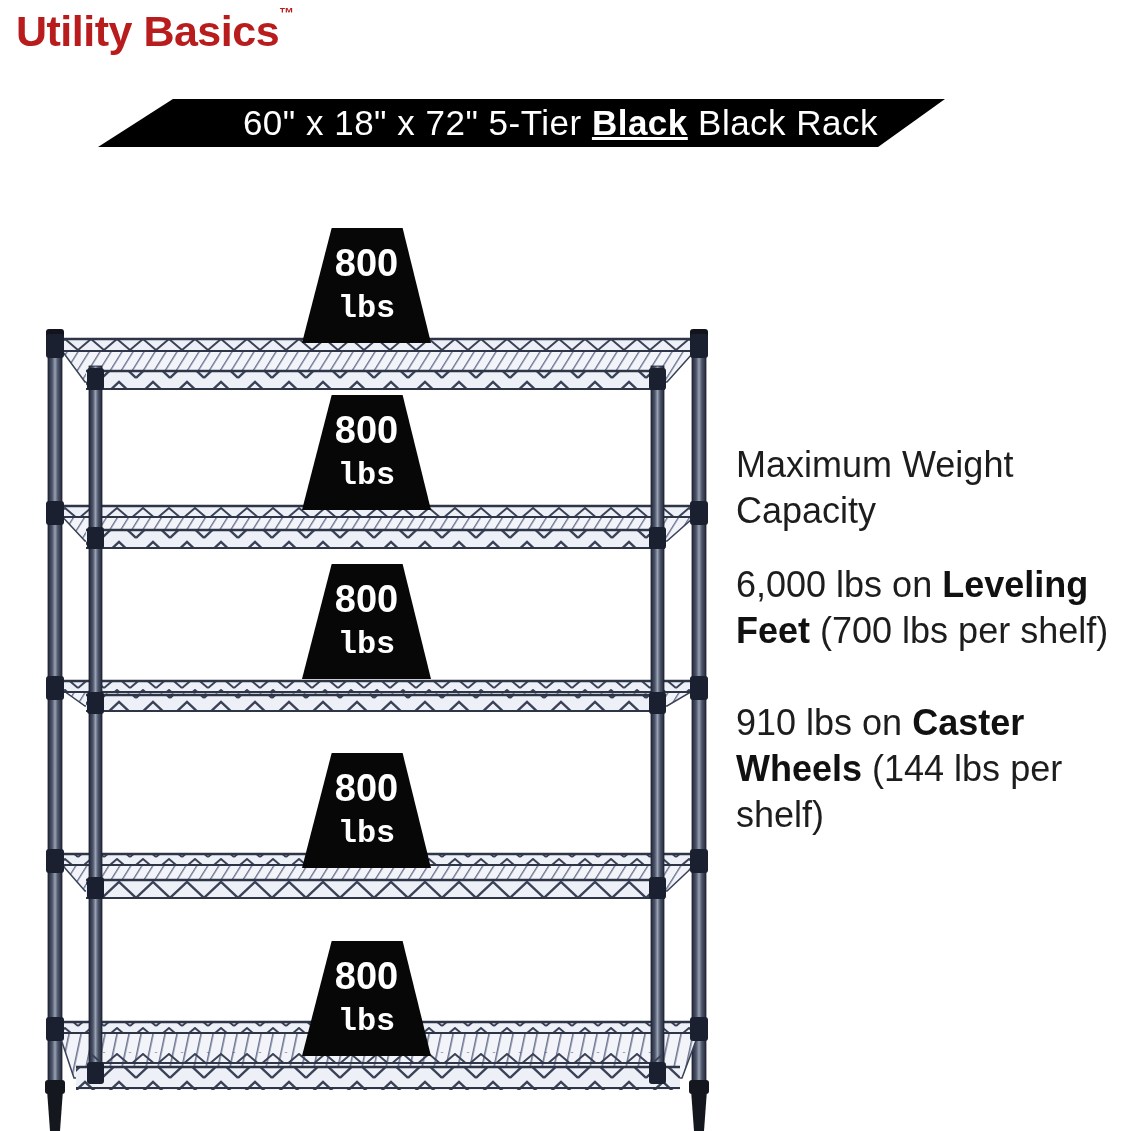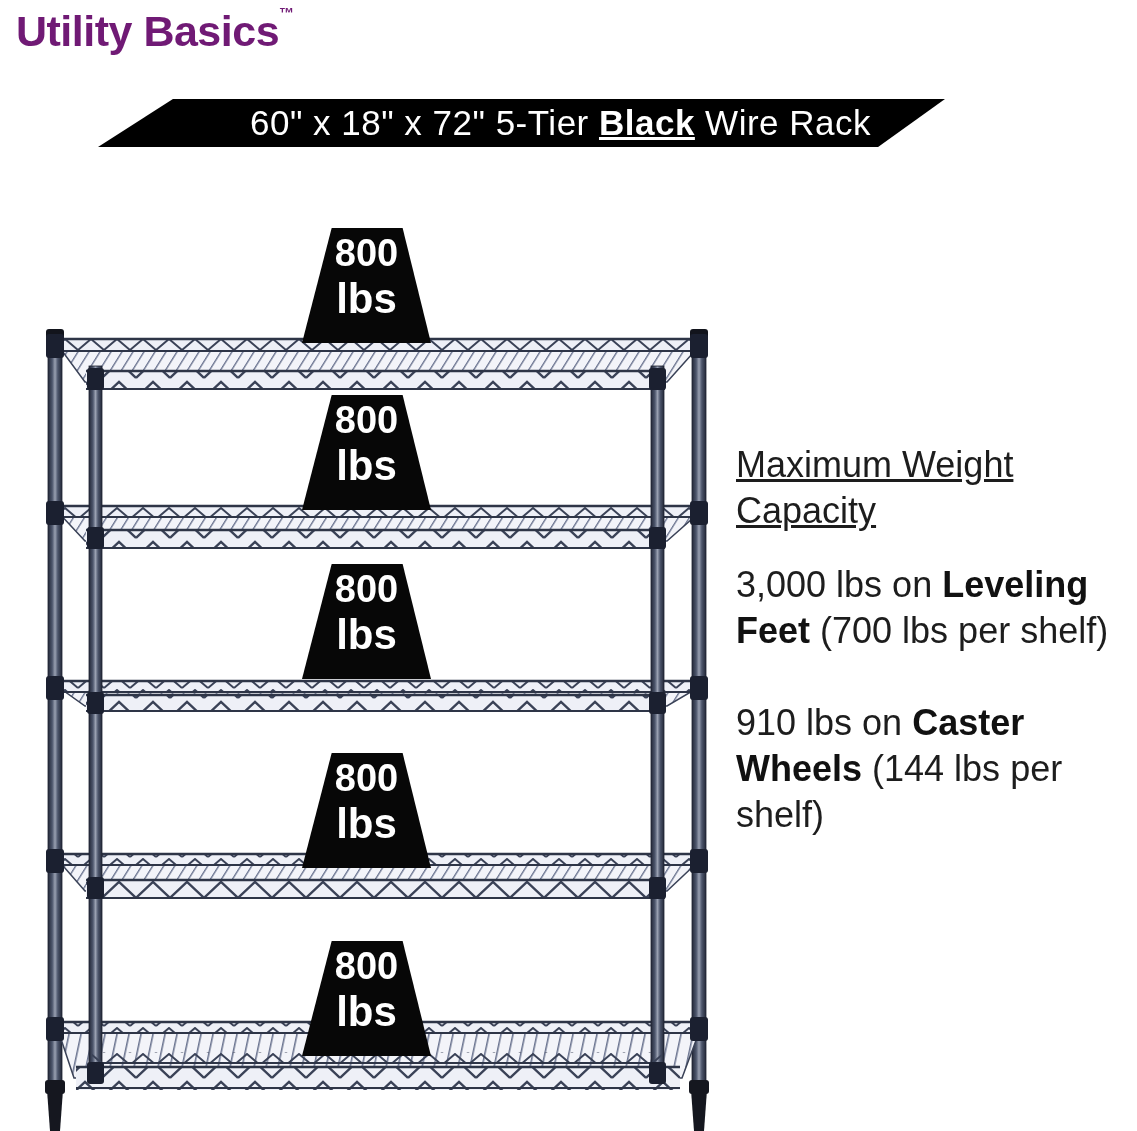--- a/index.html
+++ b/index.html
@@ -3,62 +3,62 @@
 <meta charset="utf-8">
 <style>
   html,body{margin:0;padding:0;}
   body{
     width:1137px;height:1131px;position:relative;background:#ffffff;
     font-family:"Liberation Sans",sans-serif;overflow:hidden;
   }
   
   .logo{
     position:absolute;left:16px;top:4px;z-index:3;
-    font-size:43px;font-weight:600;color:#701a75;letter-spacing:-0.5px;
+    font-size:43px;font-weight:600;color:#b91c1c;letter-spacing:-0.5px;
   }
   .logo sup{font-size:15px;font-weight:700;vertical-align:28px;letter-spacing:0;}
   
   .banner{
     position:absolute;left:98px;top:99px;width:847px;height:48px;z-index:3;
     background:#000000;
     clip-path:polygon(8.85% 0,100% 0,92.1% 100%,0 100%);
     display:flex;align-items:center;justify-content:center;
     padding-left:78px;box-sizing:border-box;
     color:#ffffff;font-size:35px;font-weight:400;letter-spacing:0.5px;white-space:pre;
   }
   .banner .b{font-weight:700;text-decoration:underline;}
   
   .rack-svg{position:absolute;left:0;top:0;z-index:1;}
   
   .weight{
     position:absolute;left:302px;width:129px;height:115px;z-index:2;
     background:#070707;
     clip-path:polygon(23% 0,78% 0,100% 100%,0 100%);
     display:flex;flex-direction:column;align-items:center;
-    padding-top:3px;box-sizing:border-box;
+    padding-top:13px;box-sizing:border-box;
     color:#ffffff;text-align:center;font-weight:700;
   }
   .weight .val{font-size:38px;line-height:44px;}
-  .weight .unit{font-size:42px;line-height:48px;}
+  .weight .unit{font-size:32px;line-height:48px;font-family:Liberation Mono, monospace;}
   .w1{top:228px;} .w2{top:395px;} .w3{top:564px;} .w4{top:753px;} .w5{top:941px;}
   
   .info{
     position:absolute;left:736px;top:442px;width:402px;z-index:3;
     font-size:36px;line-height:46px;color:#1d1d1d;
   }
-  .info .heading{margin:0 0 28px 0;font-weight:400;text-decoration:underline;}
+  .info .heading{margin:0 0 28px 0;font-weight:400;}
   .info p{margin:0 0 46px 0;}
   .info .b{font-weight:700;color:#111;}
 </style>
 </head>
 <body>
 
 <div class="logo"><span>Utility Basics</span><sup>™</sup></div>
 
-<div class="banner"><span>60" x 18" x 72" 5-Tier </span><span class="b">Black</span><span> Wire Rack</span></div>
+<div class="banner"><span>60" x 18" x 72" 5-Tier </span><span class="b">Black</span><span> Black Rack</span></div>
 
 <svg class="rack-svg" width="1137" height="1131" viewBox="0 0 1137 1131" xmlns="http://www.w3.org/2000/svg">
   <defs>
     <linearGradient id="postG" x1="0" y1="0" x2="1" y2="0">
       <stop offset="0" stop-color="#232838"></stop>
       <stop offset="0.3" stop-color="#4d566c"></stop>
       <stop offset="0.5" stop-color="#99a0b1"></stop>
       <stop offset="0.7" stop-color="#4d566c"></stop>
       <stop offset="1" stop-color="#232838"></stop>
     </linearGradient>
@@ -215,15 +215,15 @@
   <span class="val">800</span>
   <span class="unit">lbs</span>
 </div>
 <div class="weight w5">
   <span class="val">800</span>
   <span class="unit">lbs</span>
 </div>
 
 <div class="info">
   <p class="heading">Maximum Weight Capacity</p>
-  <p><span>3,000 lbs on </span><span class="b">Leveling Feet</span><span> (700 lbs per shelf)</span></p>
+  <p><span>6,000 lbs on </span><span class="b">Leveling Feet</span><span> (700 lbs per shelf)</span></p>
   <p><span>910 lbs on </span><span class="b">Caster Wheels</span><span> (144 lbs per shelf)</span></p>
 </div>
 
 </body></html>

